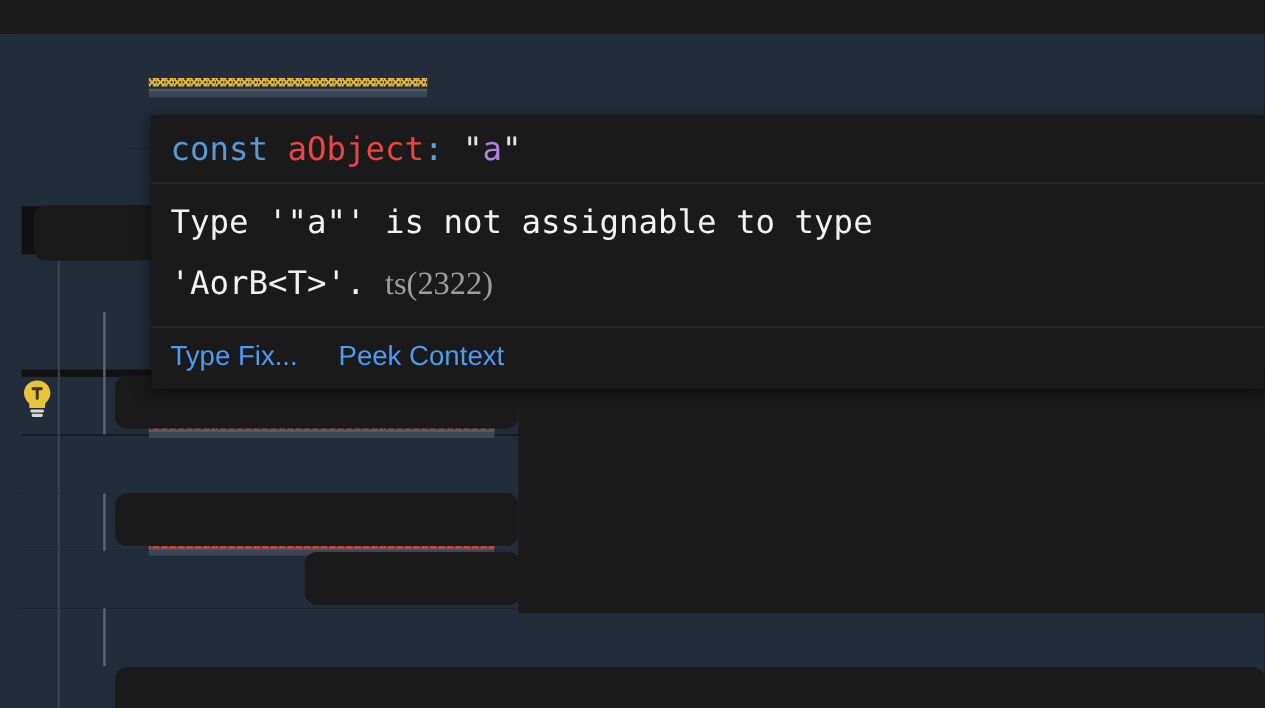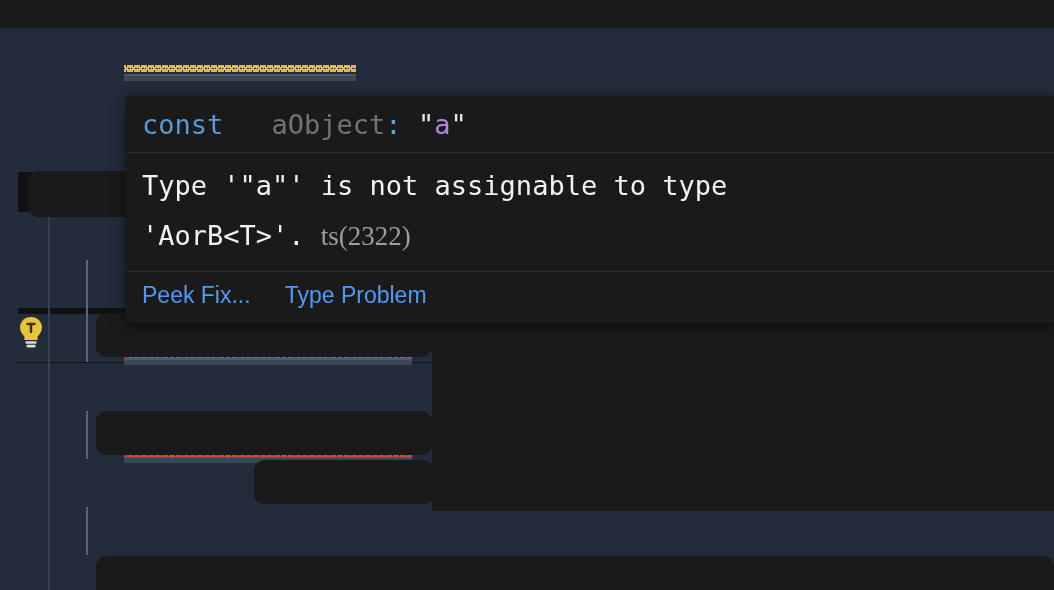--- a/index.html
+++ b/index.html
@@ -150,21 +150,21 @@
     color: #4d9bf5;
   }
   .hover-actions a {
     color: #4d9bf5;
     text-decoration: none;
     cursor: pointer;
     margin-right: 34px;
   }
 
   .sig-const { color: #569cd6; }
-  .sig-name  { color: #737373; margin-left: 32px; }
+  .sig-name  { color: #ef4444; }
   .sig-colon { color: #4fa6dd; }
   .sig-str   { color: #e6e6e6; }
   .sig-strv  { color: #b083e0; }
 </style>
 </head>
 <body>
 
 <div id="screen">
 
   <div class="editor">
@@ -257,17 +257,17 @@
     <div class="hover-sig"><span class="sig-const">const</span><span> </span><span class="sig-name">aObject</span><span class="sig-colon">:</span><span> </span><span class="sig-str">"</span><span class="sig-strv">a</span><span class="sig-str">"</span></div>
 
     <div class="hover-divider"></div>
 
     <div class="hover-msg"><span>Type '"a"' is not assignable to type</span>
 <span>'AorB&lt;T&gt;'.</span> <span class="code-ref">ts(2322)</span></div>
 
     <div class="hover-divider"></div>
 
     <div class="hover-actions">
-      <a href="#">Peek Fix...</a><a href="#">Type Problem</a>
+      <a href="#">Type Fix...</a><a href="#">Peek Context</a>
     </div>
   </div>
 
 </div>
 
 </body></html>

